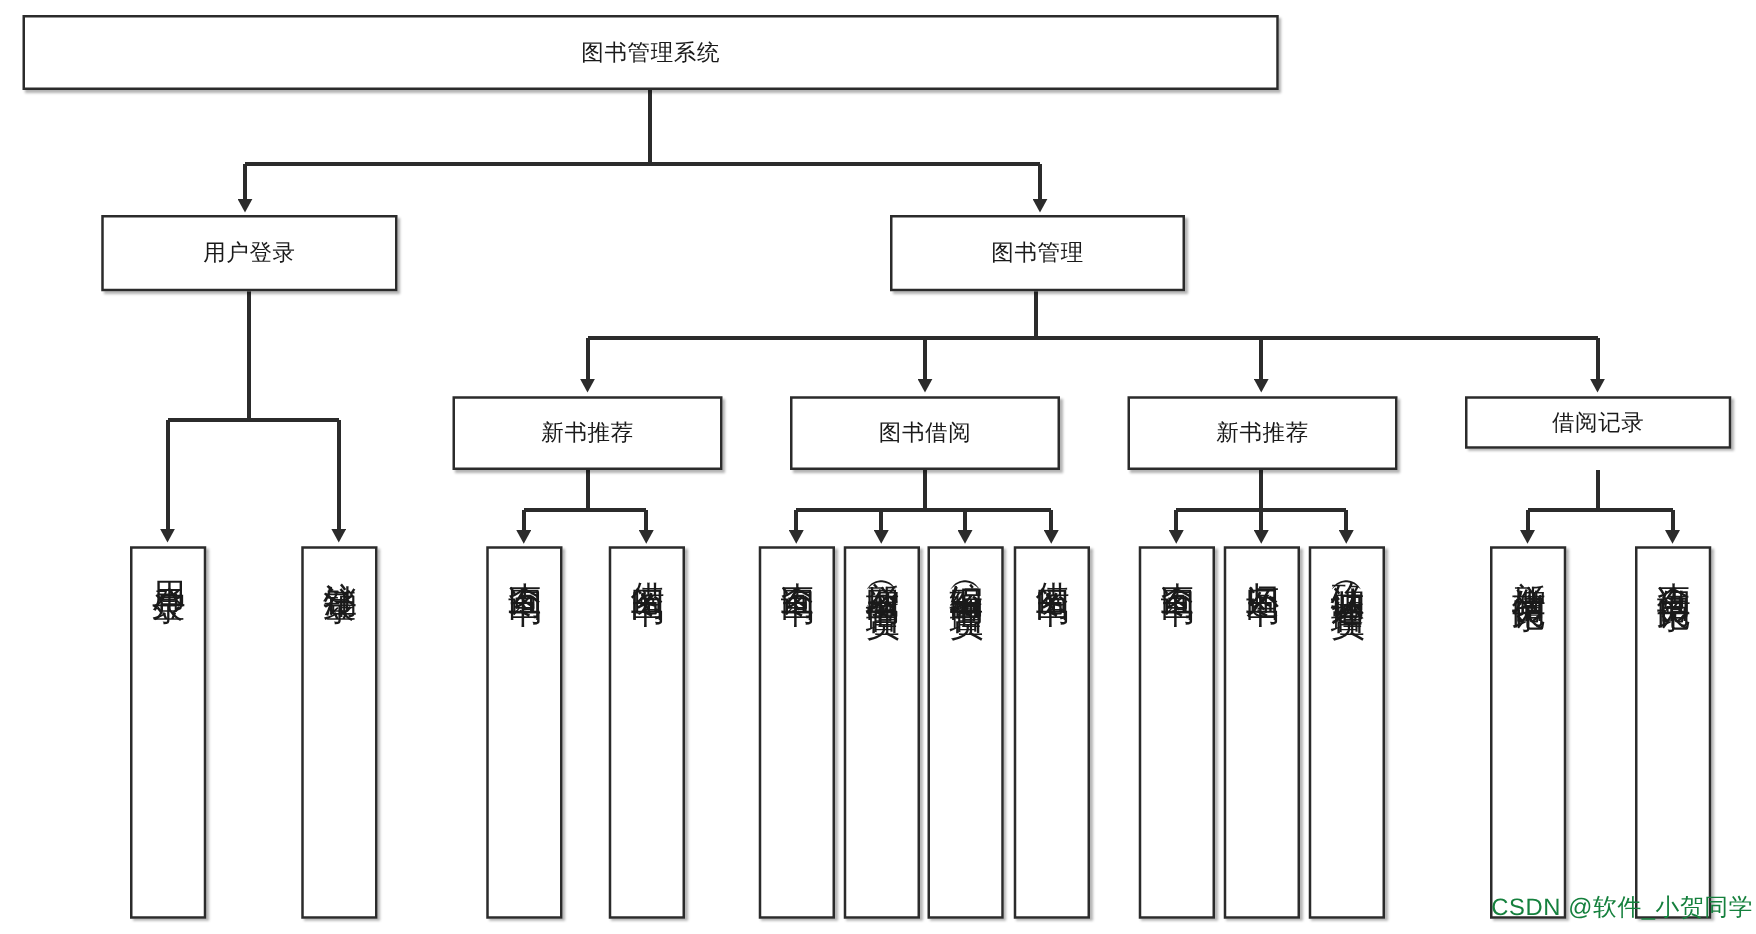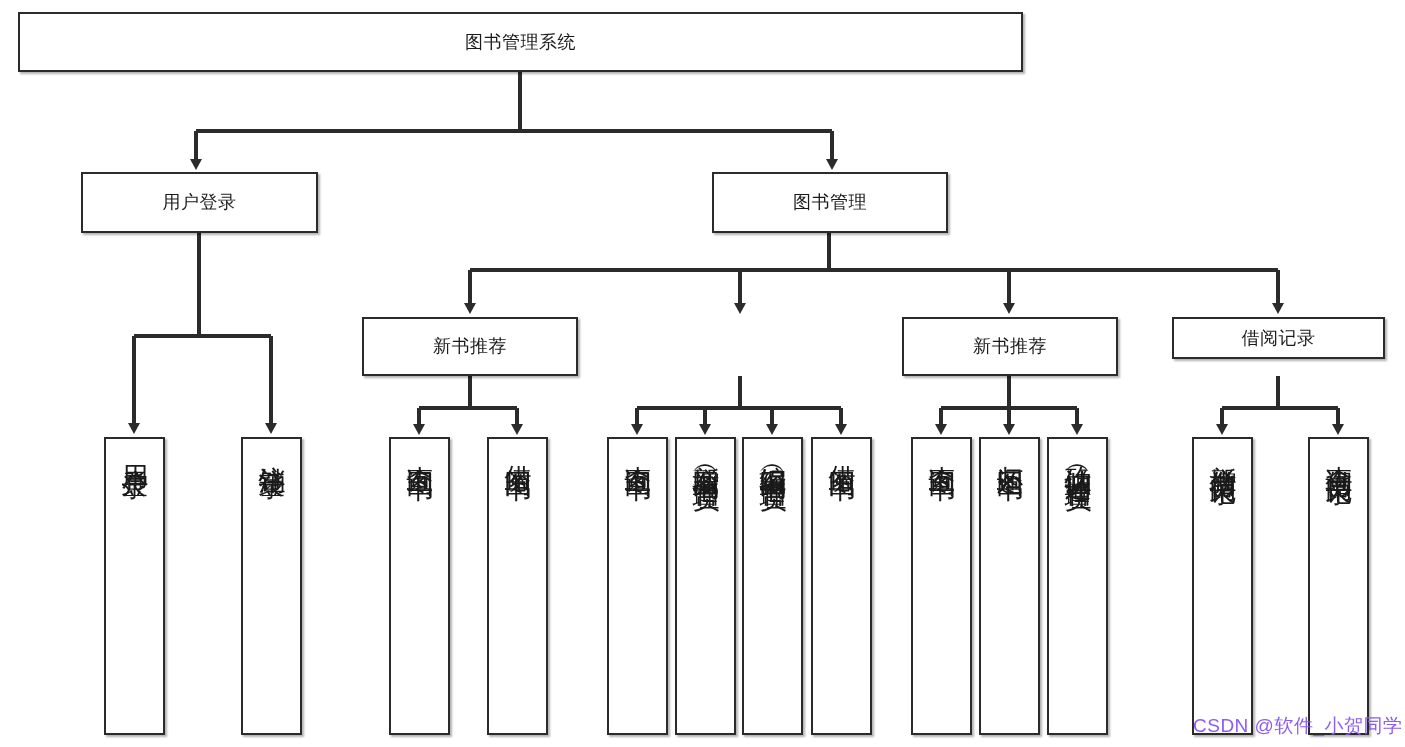--- a/index.html
+++ b/index.html
@@ -55,21 +55,21 @@
   }
   .vert .node-label {
     writing-mode: vertical-rl;
     text-orientation: upright;
     font-size: 27px;
     letter-spacing: 3px;
     line-height: 1;
   }
   .watermark {
     position: absolute;
-    color: #8b5cf6;
+    color: #15803d;
     font-size: 19px;
     white-space: nowrap;
     letter-spacing: 0.5px;
   }
 </style>
 </head>
 <body>
 
 <div id="diagram-root">
 
@@ -130,20 +130,23 @@
   <div class="node-box horiz" style="left:81px; top:172px; width:237px; height:61px;">
     <span class="node-label">用户登录</span>
   </div>
   <div class="node-box horiz" style="left:712px; top:172px; width:236px; height:61px;">
     <span class="node-label">图书管理</span>
   </div>
 
   <div class="node-box horiz" style="left:362px; top:317px; width:216px; height:59px;">
     <span class="node-label">新书推荐</span>
   </div>
+  <div class="node-box horiz" style="left:632px; top:317px; width:216px; height:59px;">
+    <span class="node-label">图书借阅</span>
+  </div>
   <div class="node-box horiz" style="left:902px; top:317px; width:216px; height:59px;">
     <span class="node-label">新书推荐</span>
   </div>
   <div class="node-box horiz" style="left:1172px; top:317px; width:213px; height:42px;">
     <span class="node-label">借阅记录</span>
   </div>
 
   <div class="node-box vert" style="left:104px; top:437px; width:61px; height:298px;">
     <span class="node-label">用户登录</span>
   </div>

